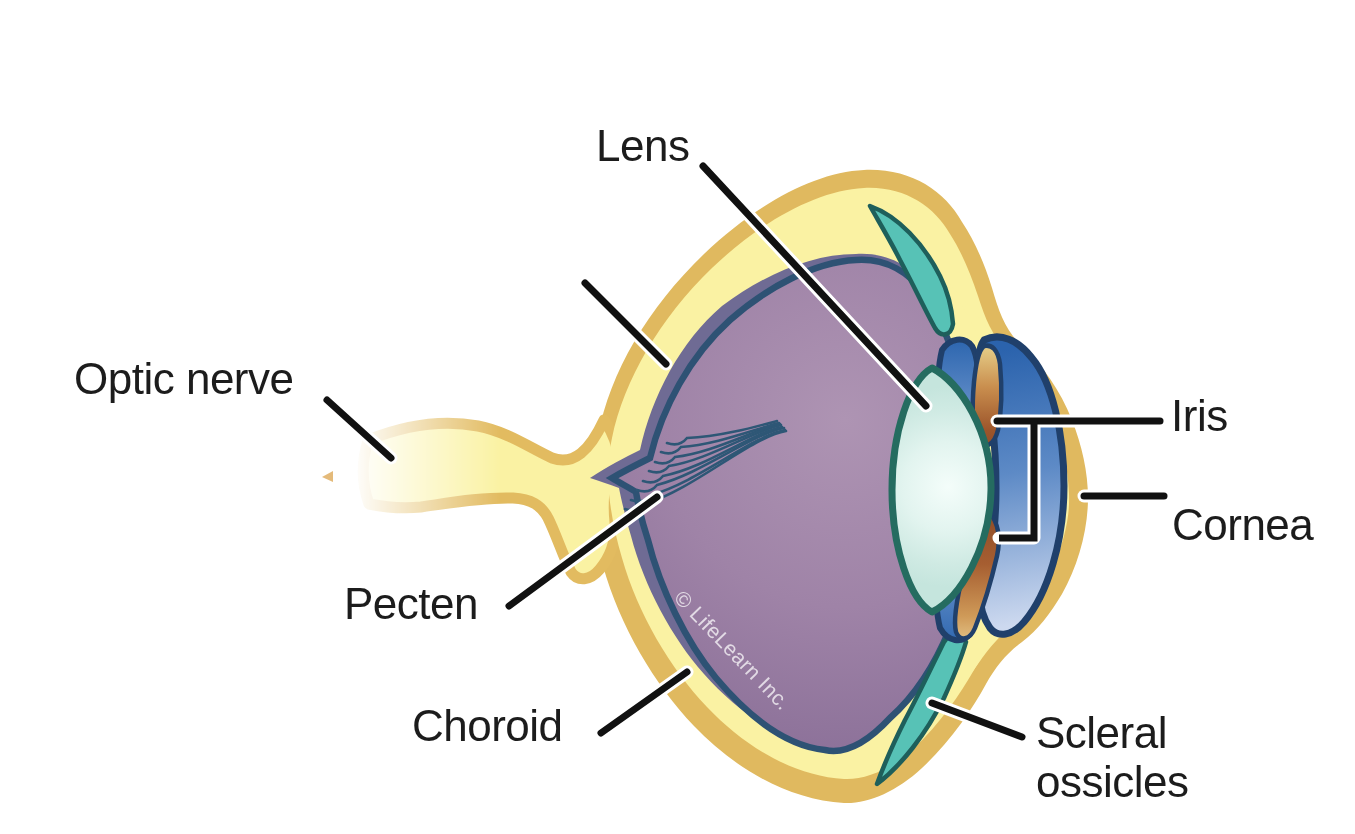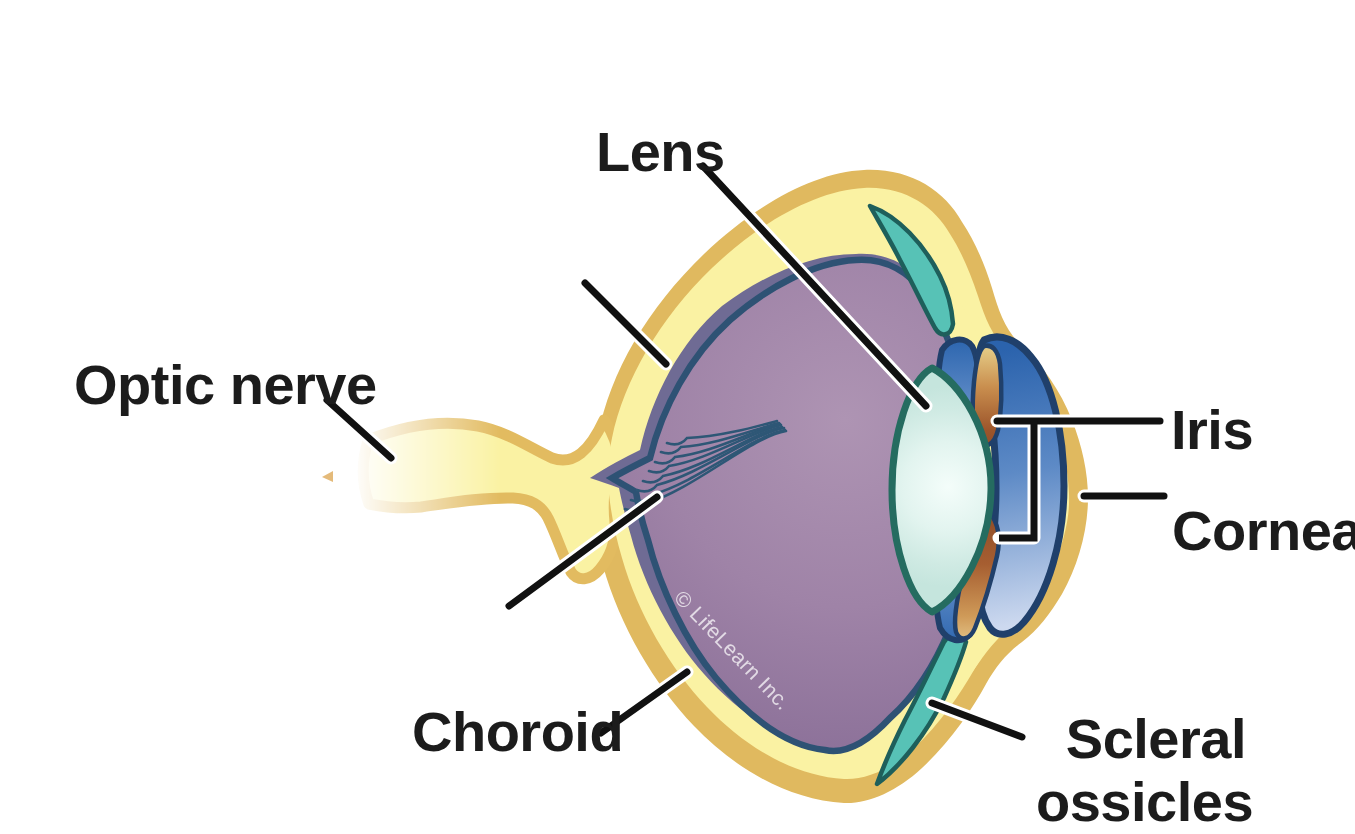--- a/index.html
+++ b/index.html
@@ -1,22 +1,22 @@
 <!DOCTYPE html>
 <html><head>
 <meta charset="utf-8">
 <style>
   html,body{margin:0;padding:0;background:#ffffff;}
   .stage{position:relative;width:1355px;height:834px;background:#ffffff;overflow:hidden;
          font-family:"Liberation Sans",sans-serif;}
   .stage svg{position:absolute;left:0;top:0;}
   .title{position:absolute;left:28px;top:2px;font-size:58px;font-weight:700;
          color:#2b2b2b;letter-spacing:-1.5px;line-height:1.1;white-space:nowrap;}
-  .label{position:absolute;font-size:56px;font-weight:700;color:#1c1c1c;
-         letter-spacing:-0.5px;line-height:1.05;white-space:nowrap;text-align:right;}
+  .label{position:absolute;font-size:44px;font-weight:400;color:#1c1c1c;
+         letter-spacing:-0.5px;line-height:1.05;white-space:nowrap;}
   .label.wrap{white-space:normal;width:210px;line-height:1.12;}
 </style>
 </head>
 <body>
 
 <div class="stage">
 
   <svg width="1355" height="834" viewBox="0 0 1355 834">
     <defs>
       <linearGradient id="fadeG" gradientUnits="userSpaceOnUse" x1="352" y1="0" x2="500" y2="0">
@@ -159,17 +159,18 @@
       <path stroke-linecap="butt" d="M1034,421 L1034,538 L999,538"></path>
       <path d="M1164,496 L1084,496"></path>
       <path d="M509,606 L657,497"></path>
       <path d="M601,733 L687,672"></path>
       <path d="M1022,737 L932,703"></path>
     </g>
   </svg>
 
   <div class="label" style="left: 596px; top: 123px; color: rgb(28, 28, 28);">Lens</div>
   <div class="label" style="left: 74px; top: 356px; color: rgb(28, 28, 28);">Optic nerve</div>
-  <div class="label" style="left: 1171px; top: 393px; color: rgb(28, 28, 28); margin-top: 8px;">Iris</div>
+  <div class="label" style="left: 1171px; top: 393px; color: rgb(28, 28, 28);">Iris</div>
   <div class="label" style="left: 1172px; top: 465px; color: rgb(28, 28, 28); margin-top: 37px;">Cornea</div>
+  <div class="label" style="left: 344px; top: 581px; color: rgb(28, 28, 28);">Pecten</div>
   <div class="label" style="left: 412px; top: 703px; color: rgb(28, 28, 28);">Choroid</div>
   <div class="label wrap" style="left: 1036px; top: 708px; color: rgb(28, 28, 28);">Scleral ossicles</div>
 </div>
 
 </body></html>

